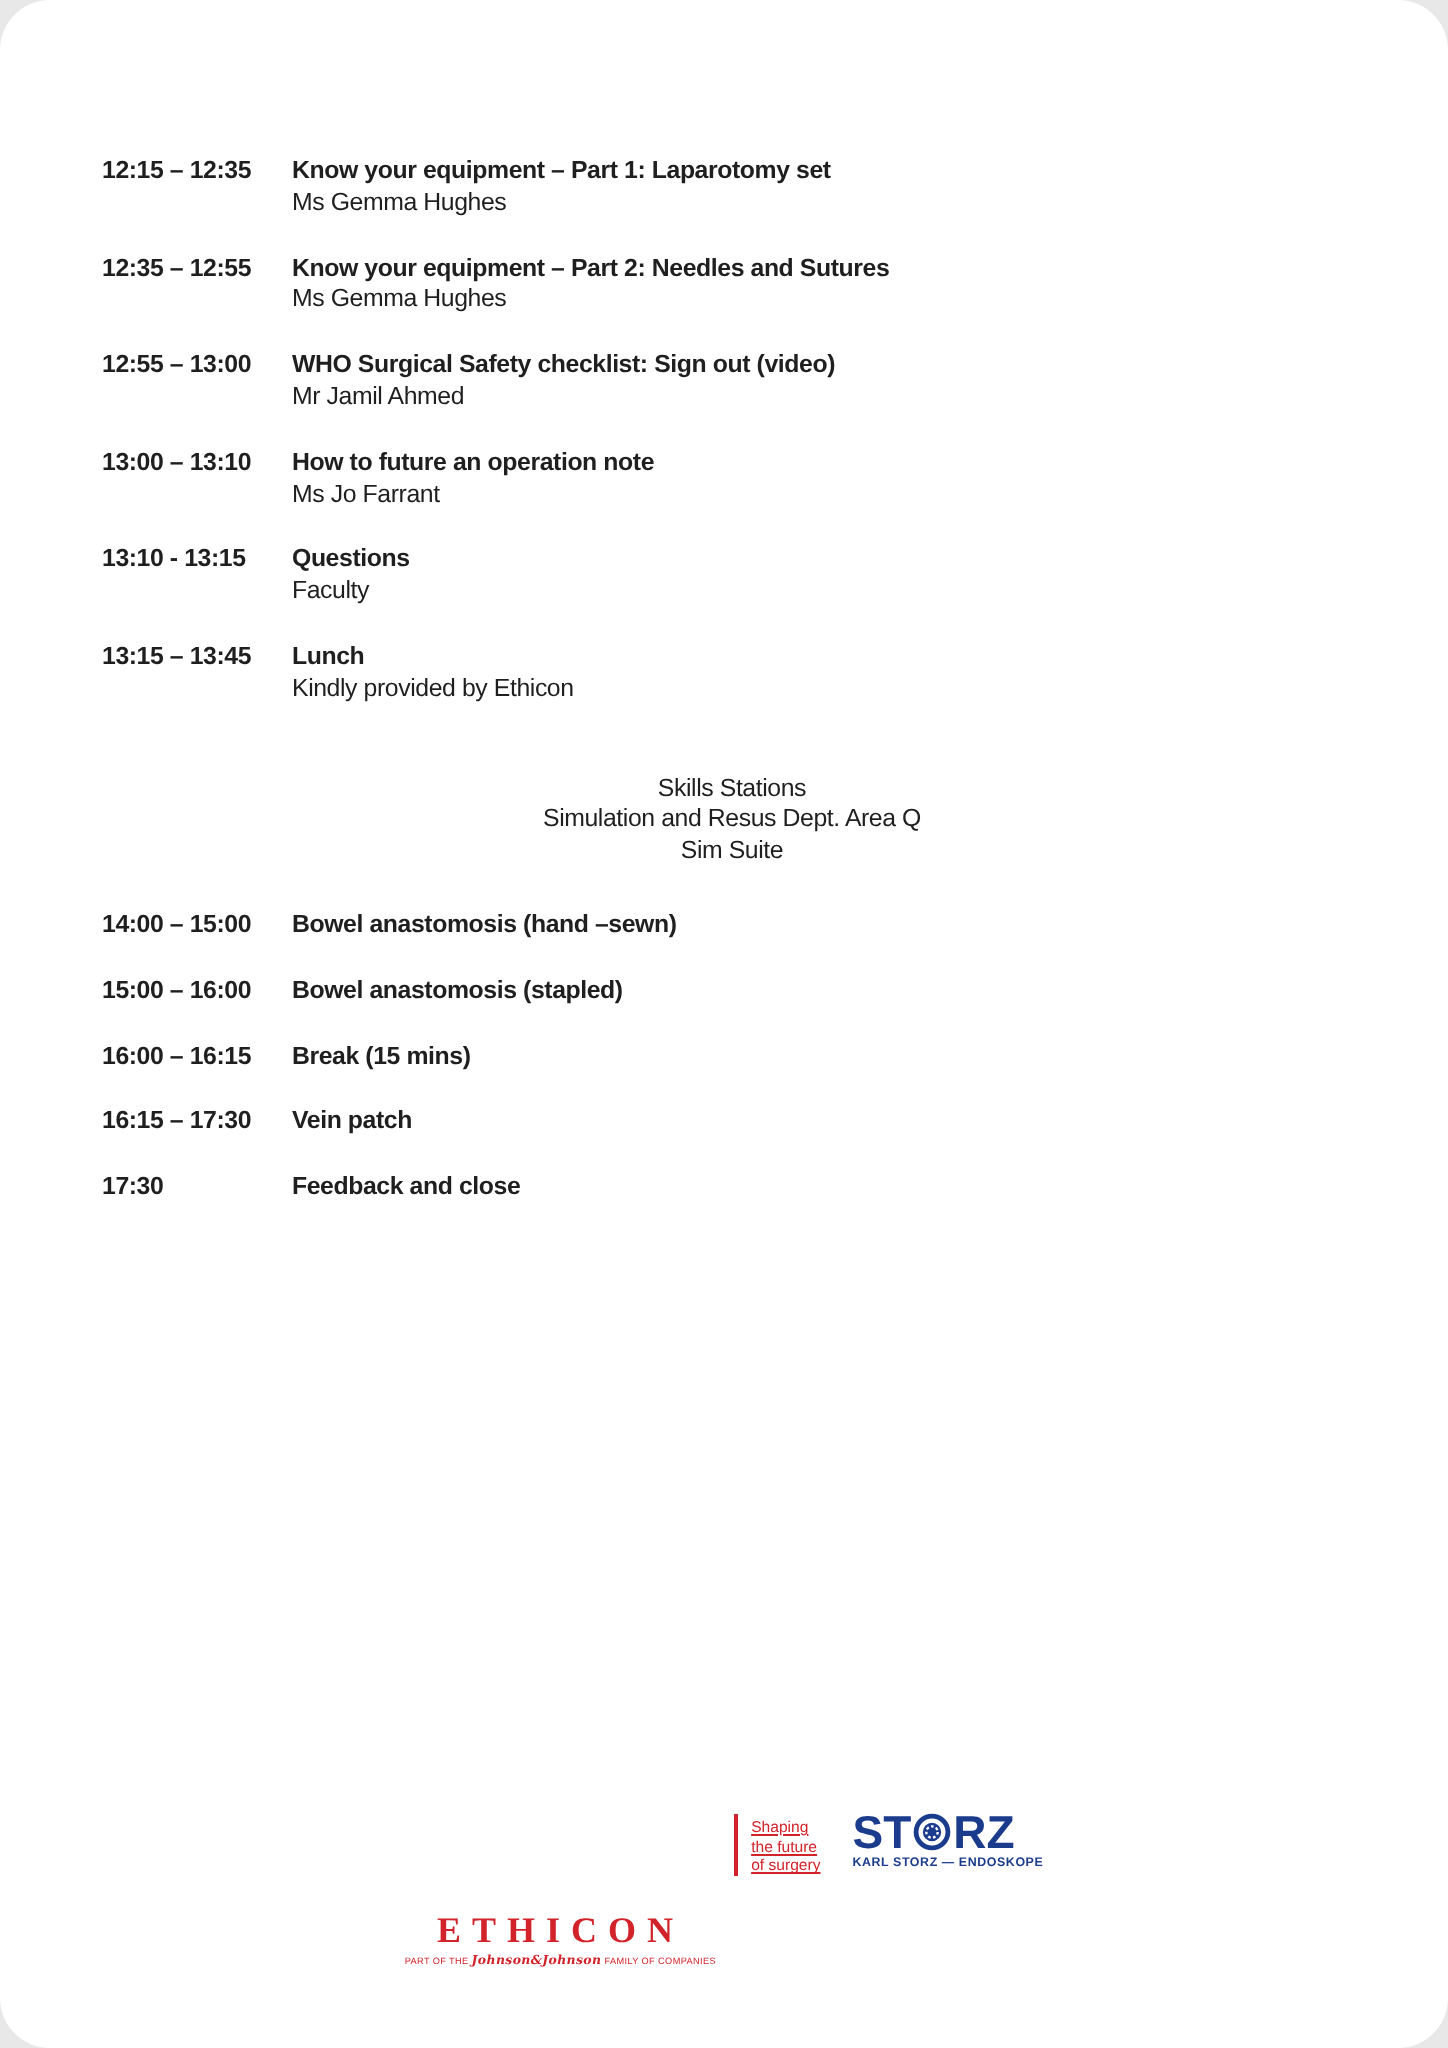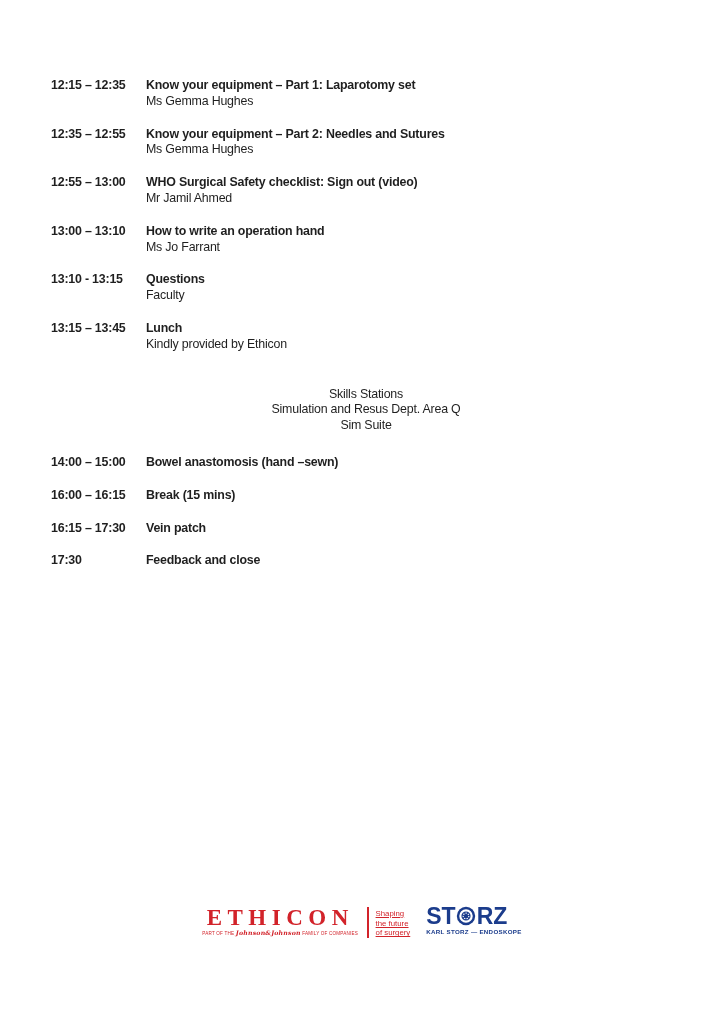--- a/index.html
+++ b/index.html
@@ -4,20 +4,21 @@
 <style>
   html,body { margin:0; padding:0; background:#e8e8e8; }
   .page {
     position:relative;
     width:724px; height:1024px;
     margin:0 auto;
     background:#ffffff;
     font-family:"Liberation Sans", sans-serif;
     color:#1f1f1f;
     overflow:hidden;
+    border-radius:25px;
   }
   .schedule {
     position:absolute;
     left:51px; top:78px; width:630px;
     font-size:12.4px; line-height:15.8px; letter-spacing:-0.2px;
   }
   .entry { display:flex; margin-bottom:17px; }
   .entry .time { flex:none; width:95px; font-weight:bold; }
   .entry .body { flex:1; }
   .entry .title { font-weight:bold; }
@@ -27,22 +28,22 @@
     margin-top:34px; margin-bottom:21px;
   }
   .skills-header div { margin:0; }
   .footer {
     position:absolute; left:0; top:905px; width:724px;
     display:flex; justify-content:center; align-items:flex-start;
   }
   .ethicon { text-align:center; padding-top:3px; }
   .ethicon-word {
     font-family:"Liberation Serif", serif;
-    font-weight:bold; font-size:23px; line-height:19px;
-    letter-spacing:5.5px; white-space:nowrap;
+    font-weight:bold; font-size:18px; line-height:19px;
+    letter-spacing:5.5px; white-space:nowrap;margin-top:48px;
   }
   .ethicon-sub {
     margin-top:3px; font-size:4.6px; line-height:6px;
     letter-spacing:0.2px; white-space:nowrap;
   }
   .ethicon-sub .script {
     font-family:"DejaVu Serif", serif;
     font-style:italic; font-weight:bold; font-size:6.2px;
   }
   .divider { width:1.5px; height:31px; margin:2px 7px 0 9px; }
@@ -83,21 +84,21 @@
       <div class="entry">
         <div class="time">12:55 – 13:00</div>
         <div class="body">
           <div class="title">WHO Surgical Safety checklist: Sign out (video)</div>
           <div class="presenter">Mr Jamil Ahmed</div>
         </div>
       </div>
       <div class="entry">
         <div class="time">13:00 – 13:10</div>
         <div class="body">
-          <div class="title">How to write an operation hand</div>
+          <div class="title">How to future an operation note</div>
           <div class="presenter">Ms Jo Farrant</div>
         </div>
       </div>
       <div class="entry">
         <div class="time">13:10 - 13:15</div>
         <div class="body">
           <div class="title">Questions</div>
           <div class="presenter">Faculty</div>
         </div>
       </div>
@@ -112,20 +113,26 @@
     <div class="skills-header">
       <div>Skills Stations</div>
       <div>Simulation and Resus Dept. Area Q</div>
       <div>Sim Suite</div>
     </div>
 
     <div class="entry">
         <div class="time">14:00 – 15:00</div>
         <div class="body">
           <div class="title">Bowel anastomosis (hand –sewn)</div>
+        </div>
+      </div>
+      <div class="entry">
+        <div class="time">15:00 – 16:00</div>
+        <div class="body">
+          <div class="title">Bowel anastomosis (stapled)</div>
         </div>
       </div>
       <div class="entry">
         <div class="time">16:00 – 16:15</div>
         <div class="body">
           <div class="title">Break (15 mins)</div>
         </div>
       </div>
       <div class="entry">
         <div class="time">16:15 – 17:30</div>

